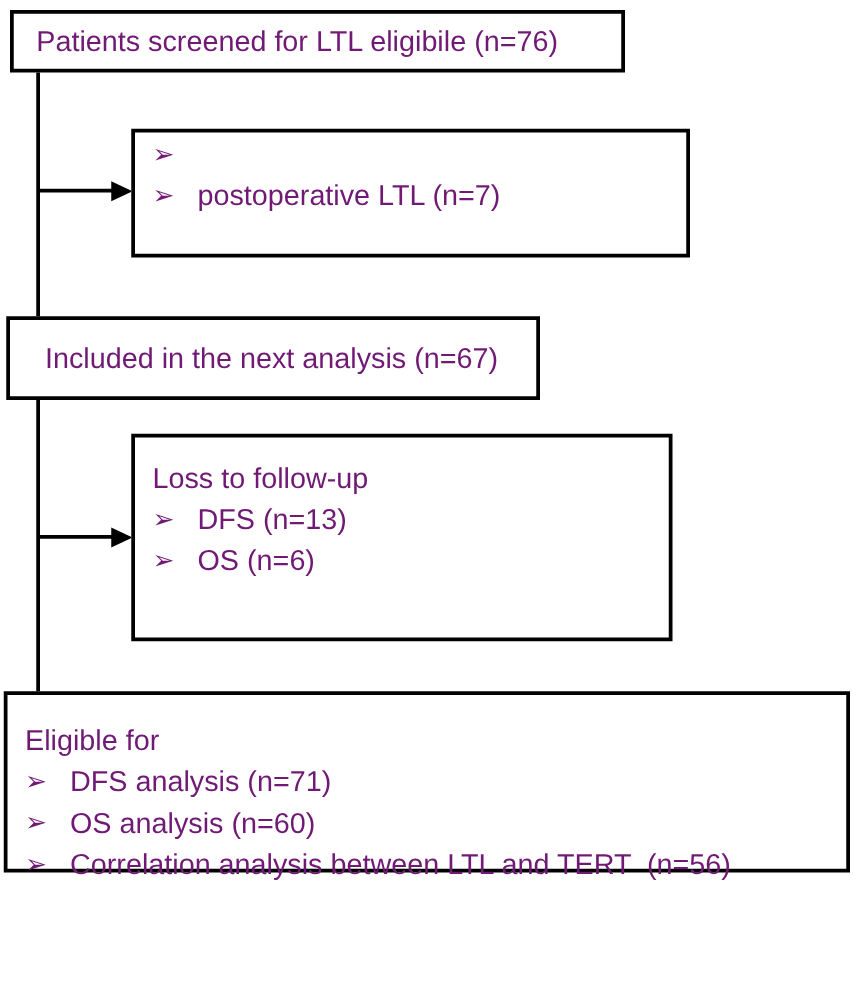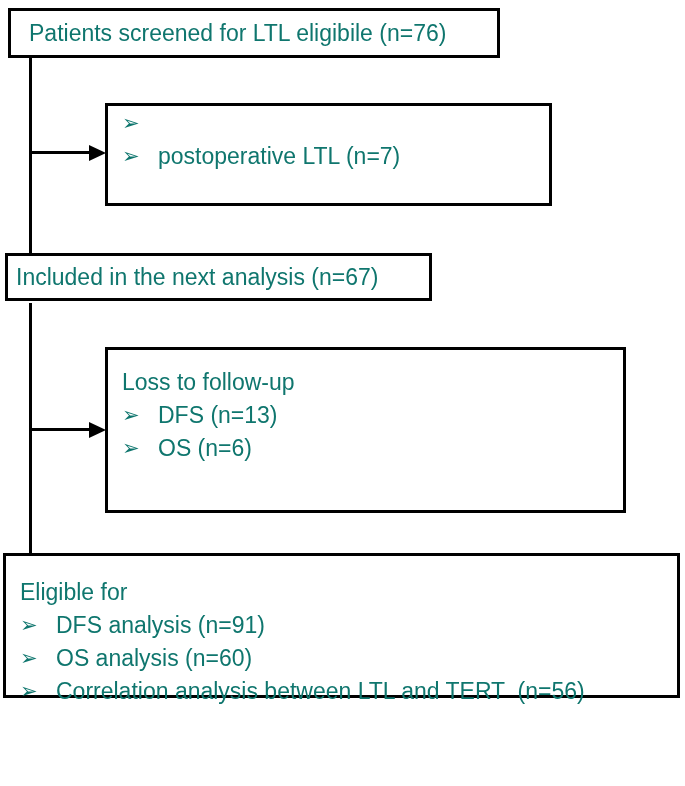--- a/index.html
+++ b/index.html
@@ -7,21 +7,21 @@
     padding: 0;
     background: #ffffff;
   }
   #page {
     position: relative;
     width: 685px;
     height: 786px;
     background: #ffffff;
     font-family: "Liberation Sans", sans-serif;
     font-size: 23px;
-    color: #0f766e;
+    color: #701a75;
     overflow: hidden;
     border-radius: 17px;
   }
   .box {
     position: absolute;
     box-sizing: border-box;
     border: 3px solid #000000;
     background: #ffffff;
   }
   .single-line {
@@ -53,22 +53,22 @@
     position: absolute;
     width: 0;
     height: 0;
     border-top: 8px solid transparent;
     border-bottom: 8px solid transparent;
     border-left: 17px solid #000000;
   }
   
   #box-screened   { left: 8px;   top: 8px;   width: 492px; height: 50px;  padding-left: 18px; }
   #box-unavailable{ left: 105px; top: 103px; width: 447px; height: 103px; padding: 1px 4px 0 14px; }
-  #box-included   { left: 5px;   top: 253px; width: 427px; height: 48px;  padding-left: 8px; }
-  #box-loss       { left: 105px; top: 347px; width: 521px; height: 166px; padding: 16px 4px 0 14px; }
+  #box-included   { left: 5px;   top: 253px; width: 427px; height: 67px;  padding-left: 28px; }
+  #box-loss       { left: 105px; top: 347px; width: 433px; height: 166px; padding: 16px 4px 0 14px; }
   #box-eligible   { left: 3px;   top: 553px; width: 677px; height: 145px; padding: 20px 4px 0 14px; }
   
   #vline-1 { left: 29px; top: 56px;  width: 3px;  height: 199px; }
   #vline-2 { left: 29px; top: 303px; width: 3px;  height: 252px; }
   #hline-1 { left: 30px; top: 151px; width: 62px; height: 3px; }
   #hline-2 { left: 30px; top: 428px; width: 62px; height: 3px; }
   #ahead-1 { left: 89px; top: 145px; }
   #ahead-2 { left: 89px; top: 422px; }
 </style>
 </head>
@@ -110,21 +110,21 @@
     <div class="row">
       <span class="bullet">➢</span>
       <span class="txt">OS (n=6)</span>
     </div>
   </div>
 
   <div class="box multi-line" id="box-eligible">
     <div class="txt">Eligible for</div>
     <div class="row">
       <span class="bullet">➢</span>
-      <span class="txt">DFS analysis (n=91)</span>
+      <span class="txt">DFS analysis (n=71)</span>
     </div>
     <div class="row">
       <span class="bullet">➢</span>
       <span class="txt">OS analysis (n=60)</span>
     </div>
     <div class="row">
       <span class="bullet">➢</span>
       <span class="txt">Correlation analysis between LTL and TERT  (n=56)</span>
     </div>
   </div>

